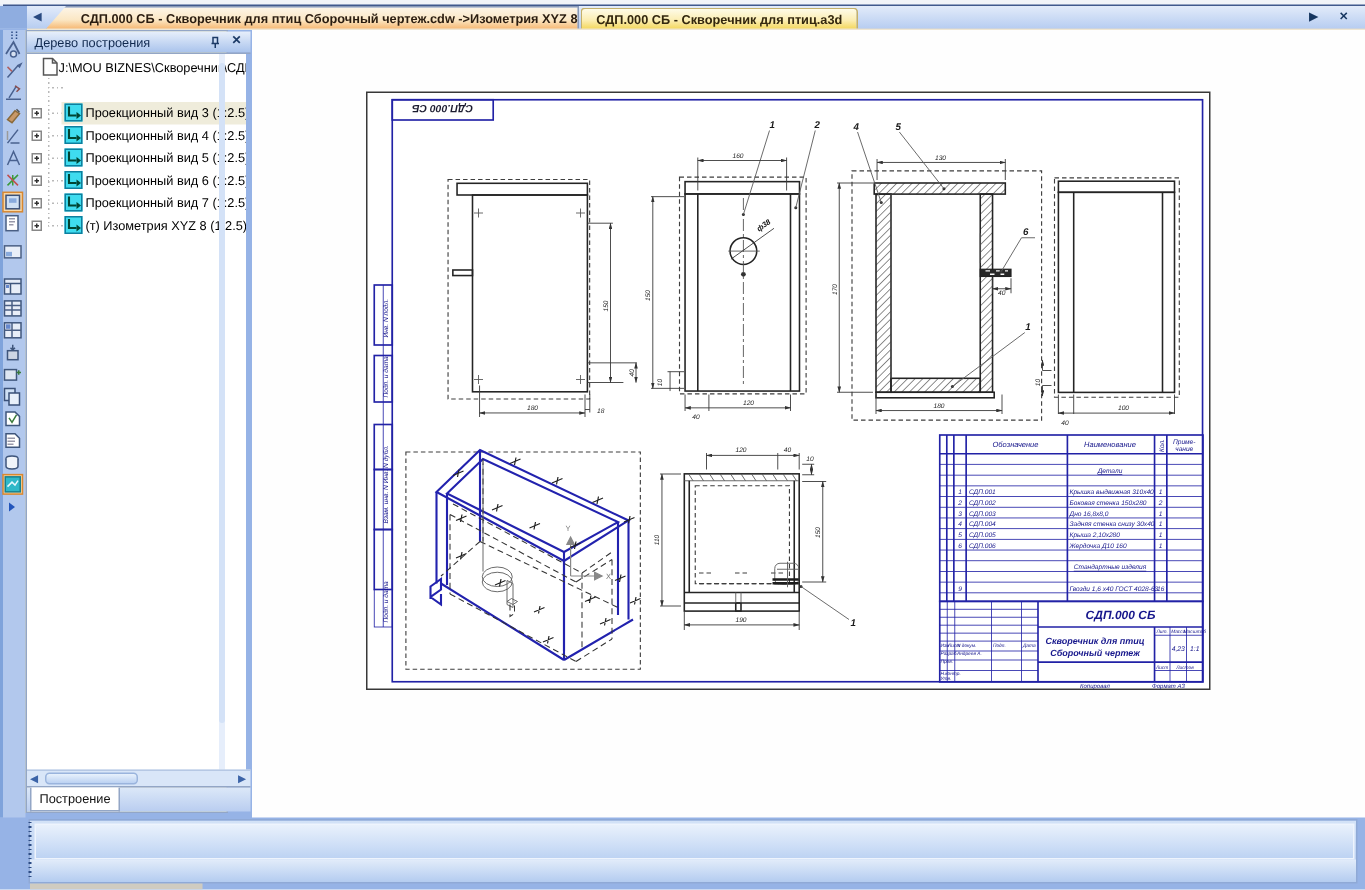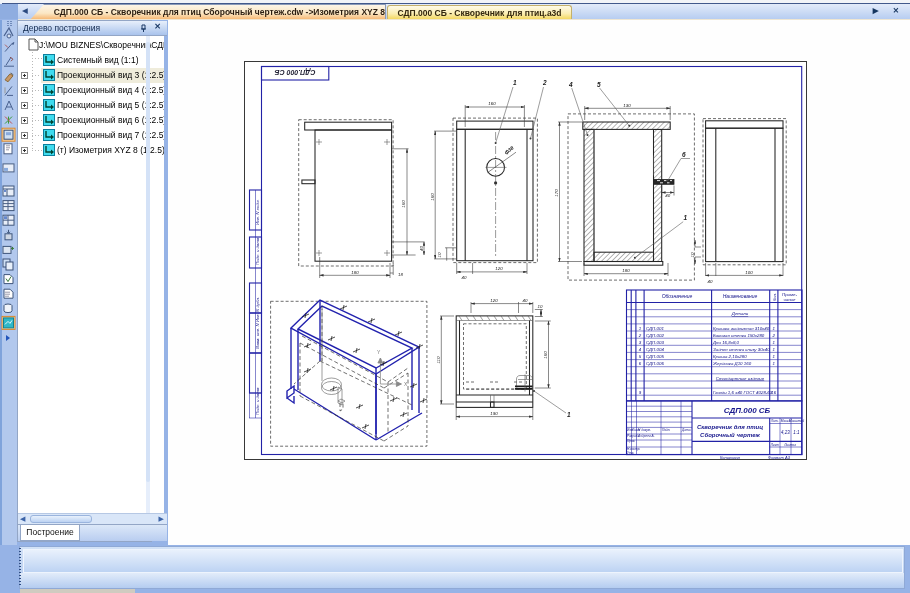--- a/index.html
+++ b/index.html
@@ -177,29 +177,20 @@
     <div style="position:absolute;left:14px;top:69px;width:10px;height:1px;background-image:repeating-linear-gradient(90deg,#b9b9b9 0 1px,transparent 1px 3px)"></div>
     <div style="position:absolute;left:14px;top:84px;width:10px;height:1px;background-image:repeating-linear-gradient(90deg,#b9b9b9 0 1px,transparent 1px 3px)"></div>
     <div style="position:absolute;left:14px;top:99px;width:10px;height:1px;background-image:repeating-linear-gradient(90deg,#b9b9b9 0 1px,transparent 1px 3px)"></div>
     <div style="position:absolute;left:14px;top:114px;width:10px;height:1px;background-image:repeating-linear-gradient(90deg,#b9b9b9 0 1px,transparent 1px 3px)"></div>
     <div class="trow" style="top:2px">
         <svg style="position:absolute;left:10px;top:0px" width="11" height="13" viewBox="0 0 11 13">
           <path d="M1 1h6l3 3v8H1z" fill="#fff" stroke="#555" stroke-width="1"></path>
           <path d="M7 1v3h3" fill="none" stroke="#555"></path>
         </svg>
         <span class="txt" style="left:21px;font-size:8.5px">J:\MOU BIZNES\Скворечник\СДП</span>
-      </div>
-    <div class="trow" style="top:17px">
-        <div class="vicon">
-          <svg width="10" height="10" viewBox="0 0 10 10">
-            <path d="M2 1v6h5" fill="none" stroke="#043" stroke-width="1.4"></path>
-            <path d="M7 4.6l3 2.4-3 2.4z" fill="#043"></path>
-          </svg>
-        </div>
-        <span class="txt">Системный вид (1:1)</span>
       </div>
     <div class="trow" style="top:32px">
         <div class="hl"></div>
         <div class="exp"></div>
         <div class="vicon">
           <svg width="10" height="10" viewBox="0 0 10 10">
             <path d="M2 1v6h5" fill="none" stroke="#043" stroke-width="1.4"></path>
             <path d="M7 4.6l3 2.4-3 2.4z" fill="#043"></path>
           </svg>
         </div>

